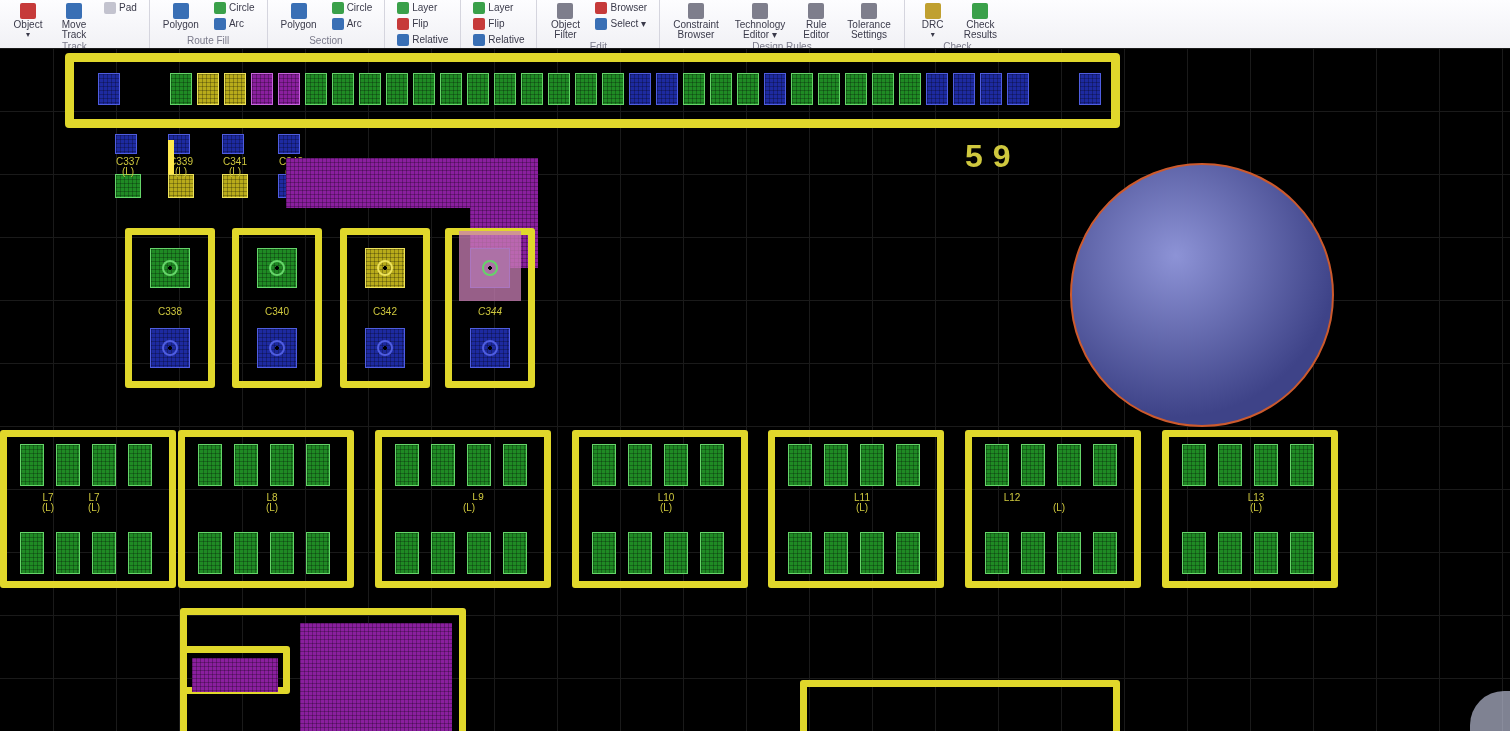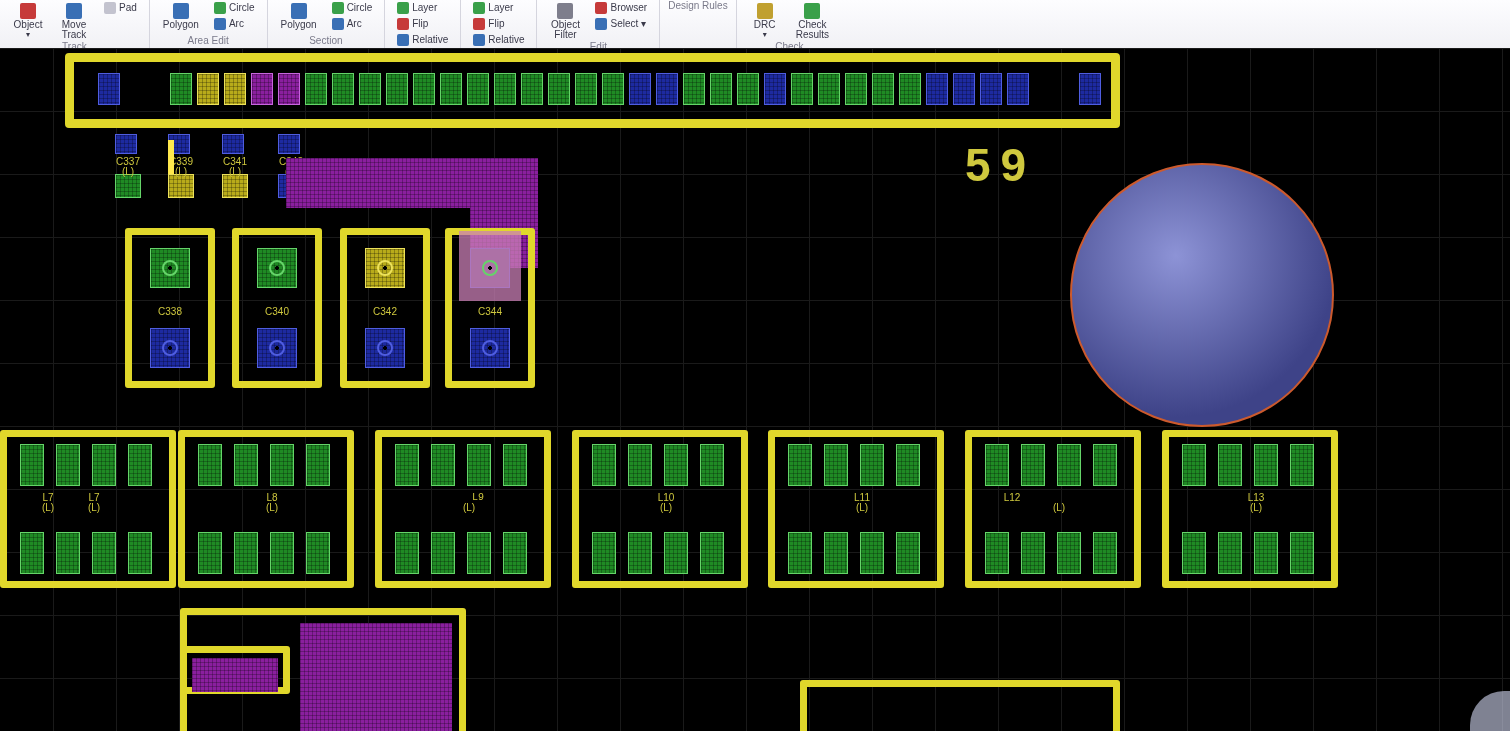--- a/index.html
+++ b/index.html
@@ -123,21 +123,21 @@
   .fill-pink  { background-color:#c97fb6; opacity:.75; }
   .silks {
     position:absolute;
     color:#cfc83e;
     font-size:10px;
     font-family:"Segoe UI", Tahoma, sans-serif;
     text-align:center;
     white-space:pre;
     pointer-events:none;
   }
-  .silks.big { font-size:46px; font-weight:700; letter-spacing:10px; }
+  .silks.big { font-size:32px; font-weight:700; letter-spacing:10px; }
   .via {
     position:absolute;
     border-radius:50%;
     background: radial-gradient(circle at center, #000 0 18%, transparent 18%);
     box-shadow: inset 0 0 0 2px rgba(255,255,255,.25);
   }
   .hole {
     position:absolute;
     border-radius:50%;
     background: radial-gradient(circle at 40% 35%, #8d93d6, #3e4388 70%);
@@ -186,21 +186,21 @@
           <div class="ribbon-mini">
             <span class="ico" style="background: rgb(58, 160, 74); border-radius: 2px;"></span>
             <span>Circle</span>
           </div>
           <div class="ribbon-mini">
             <span class="ico" style="background: rgb(57, 111, 181); border-radius: 2px;"></span>
             <span>Arc</span>
           </div>
         </div>
       </div>
-      <div class="ribbon-grouplabel">Area Edit</div>
+      <div class="ribbon-grouplabel">Route Fill</div>
     </div>
     <div class="ribbon-group">
       <div class="ribbon-items">
         <div class="ribbon-btn">
           <span class="ico" style="background: rgb(57, 111, 181); border-radius: 2px;"></span>
           <span style="white-space: pre;">Polygon</span>
         </div>
         <div class="mini-col">
           <div class="ribbon-mini">
             <span class="ico" style="background: rgb(58, 160, 74); border-radius: 2px;"></span>
@@ -270,20 +270,42 @@
           </div>
           <div class="ribbon-mini">
             <span class="ico" style="background: rgb(57, 111, 181); border-radius: 2px;"></span>
             <span>Select ▾</span>
           </div>
         </div>
       </div>
       <div class="ribbon-grouplabel">Edit</div>
     </div>
     <div class="ribbon-group">
+      <div class="ribbon-items">
+        <div class="ribbon-btn">
+          <span class="ico" style="background: rgb(126, 126, 140); border-radius: 2px;"></span>
+          <span style="white-space: pre;">Constraint
+Browser</span>
+        </div>
+        <div class="ribbon-btn">
+          <span class="ico" style="background: rgb(126, 126, 140); border-radius: 2px;"></span>
+          <span style="white-space: pre;">Technology
+Editor ▾</span>
+        </div>
+        <div class="ribbon-btn">
+          <span class="ico" style="background: rgb(126, 126, 140); border-radius: 2px;"></span>
+          <span style="white-space: pre;">Rule
+Editor</span>
+        </div>
+        <div class="ribbon-btn">
+          <span class="ico" style="background: rgb(126, 126, 140); border-radius: 2px;"></span>
+          <span style="white-space: pre;">Tolerance
+Settings</span>
+        </div>
+      </div>
       <div class="ribbon-grouplabel">Design Rules</div>
     </div>
     <div class="ribbon-group">
       <div class="ribbon-items">
         <div class="ribbon-btn">
           <span class="ico" style="background: rgb(192, 160, 48); border-radius: 2px;"></span>
           <span style="white-space: pre;">DRC</span>
           <span style="font-size: 8px;">▾</span>
         </div>
         <div class="ribbon-btn">
@@ -370,21 +392,21 @@
         <div class="rect outline-y-thin" style="left: 340px; top: 180px; width: 90px; height: 160px;"></div>
         <div class="rect fill-cu pad-yellow" style="left: 365px; top: 200px; width: 40px; height: 40px;"></div>
         <div class="via" style="left: 377px; top: 212px; width: 16px; height: 16px; box-shadow: rgb(236, 225, 90) 0px 0px 0px 2px inset;"></div>
         <div class="silks" style="left: 360px; top: 258px; width: 50px;">C342</div>
         <div class="rect fill-cu pad-blue" style="left: 365px; top: 280px; width: 40px; height: 40px;"></div>
         <div class="via" style="left: 377px; top: 292px; width: 16px; height: 16px; box-shadow: rgb(79, 93, 224) 0px 0px 0px 2px inset;"></div>
         <div class="rect outline-y-thin" style="left: 445px; top: 180px; width: 90px; height: 160px;"></div>
         <div class="rect fill-cu pad-blue" style="left: 470px; top: 200px; width: 40px; height: 40px; background: rgb(90, 74, 122);"></div>
         <div class="rect fill-pink" style="left: 459px; top: 183px; width: 62px; height: 70px;"></div>
         <div class="via" style="left: 482px; top: 212px; width: 16px; height: 16px; box-shadow: rgb(101, 212, 105) 0px 0px 0px 2px inset;"></div>
-        <div class="silks" style="left: 465px; top: 258px; width: 50px;">C344</div>
+        <div class="silks" style="left: 465px; top: 258px; width: 50px; font-style: italic;">C344</div>
         <div class="rect fill-cu pad-blue" style="left: 470px; top: 280px; width: 40px; height: 40px;"></div>
         <div class="via" style="left: 482px; top: 292px; width: 16px; height: 16px; box-shadow: rgb(79, 93, 224) 0px 0px 0px 2px inset;"></div>
         <div class="rect outline-y-thin" style="left: 0px; top: 382px; width: 176px; height: 158px;"></div>
         <div class="rect fill-cu pad-green" style="left: 20px; top: 396px; width: 24px; height: 42px;"></div>
         <div class="rect fill-cu pad-green" style="left: 20px; top: 484px; width: 24px; height: 42px;"></div>
         <div class="rect fill-cu pad-green" style="left: 56px; top: 396px; width: 24px; height: 42px;"></div>
         <div class="rect fill-cu pad-green" style="left: 56px; top: 484px; width: 24px; height: 42px;"></div>
         <div class="rect fill-cu pad-green" style="left: 92px; top: 396px; width: 24px; height: 42px;"></div>
         <div class="rect fill-cu pad-green" style="left: 92px; top: 484px; width: 24px; height: 42px;"></div>
         <div class="rect fill-cu pad-green" style="left: 128px; top: 396px; width: 24px; height: 42px;"></div>

